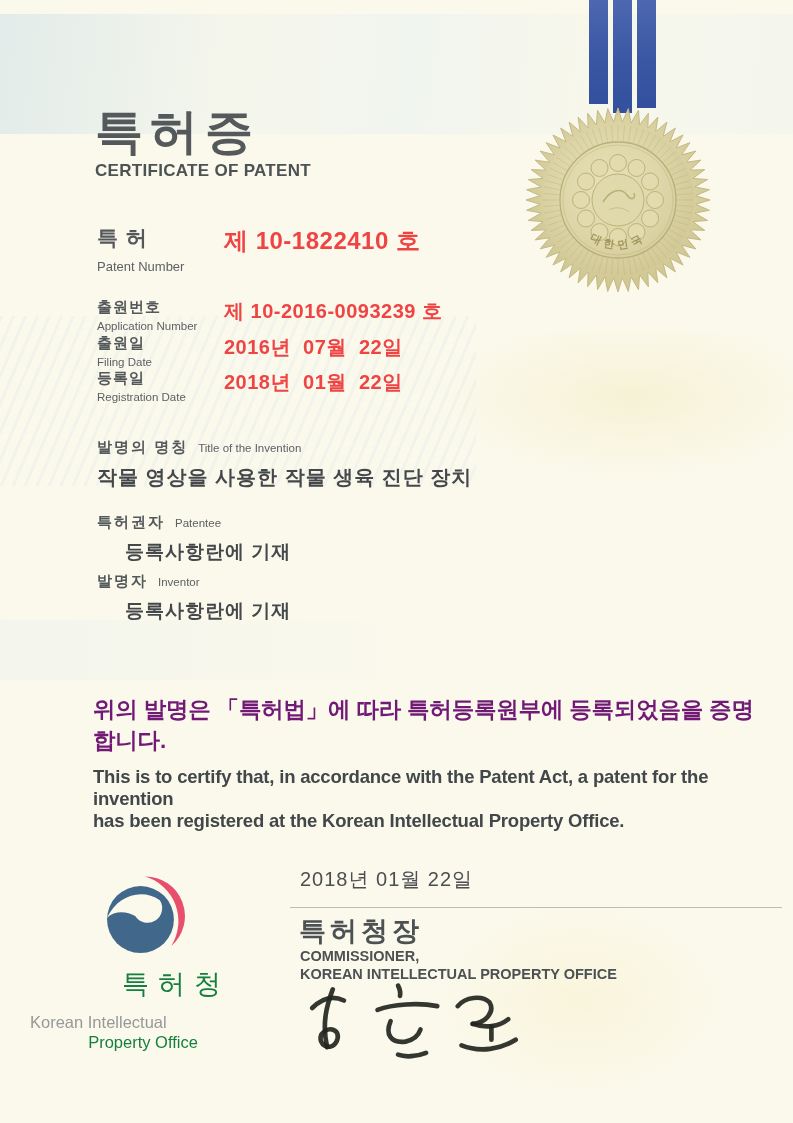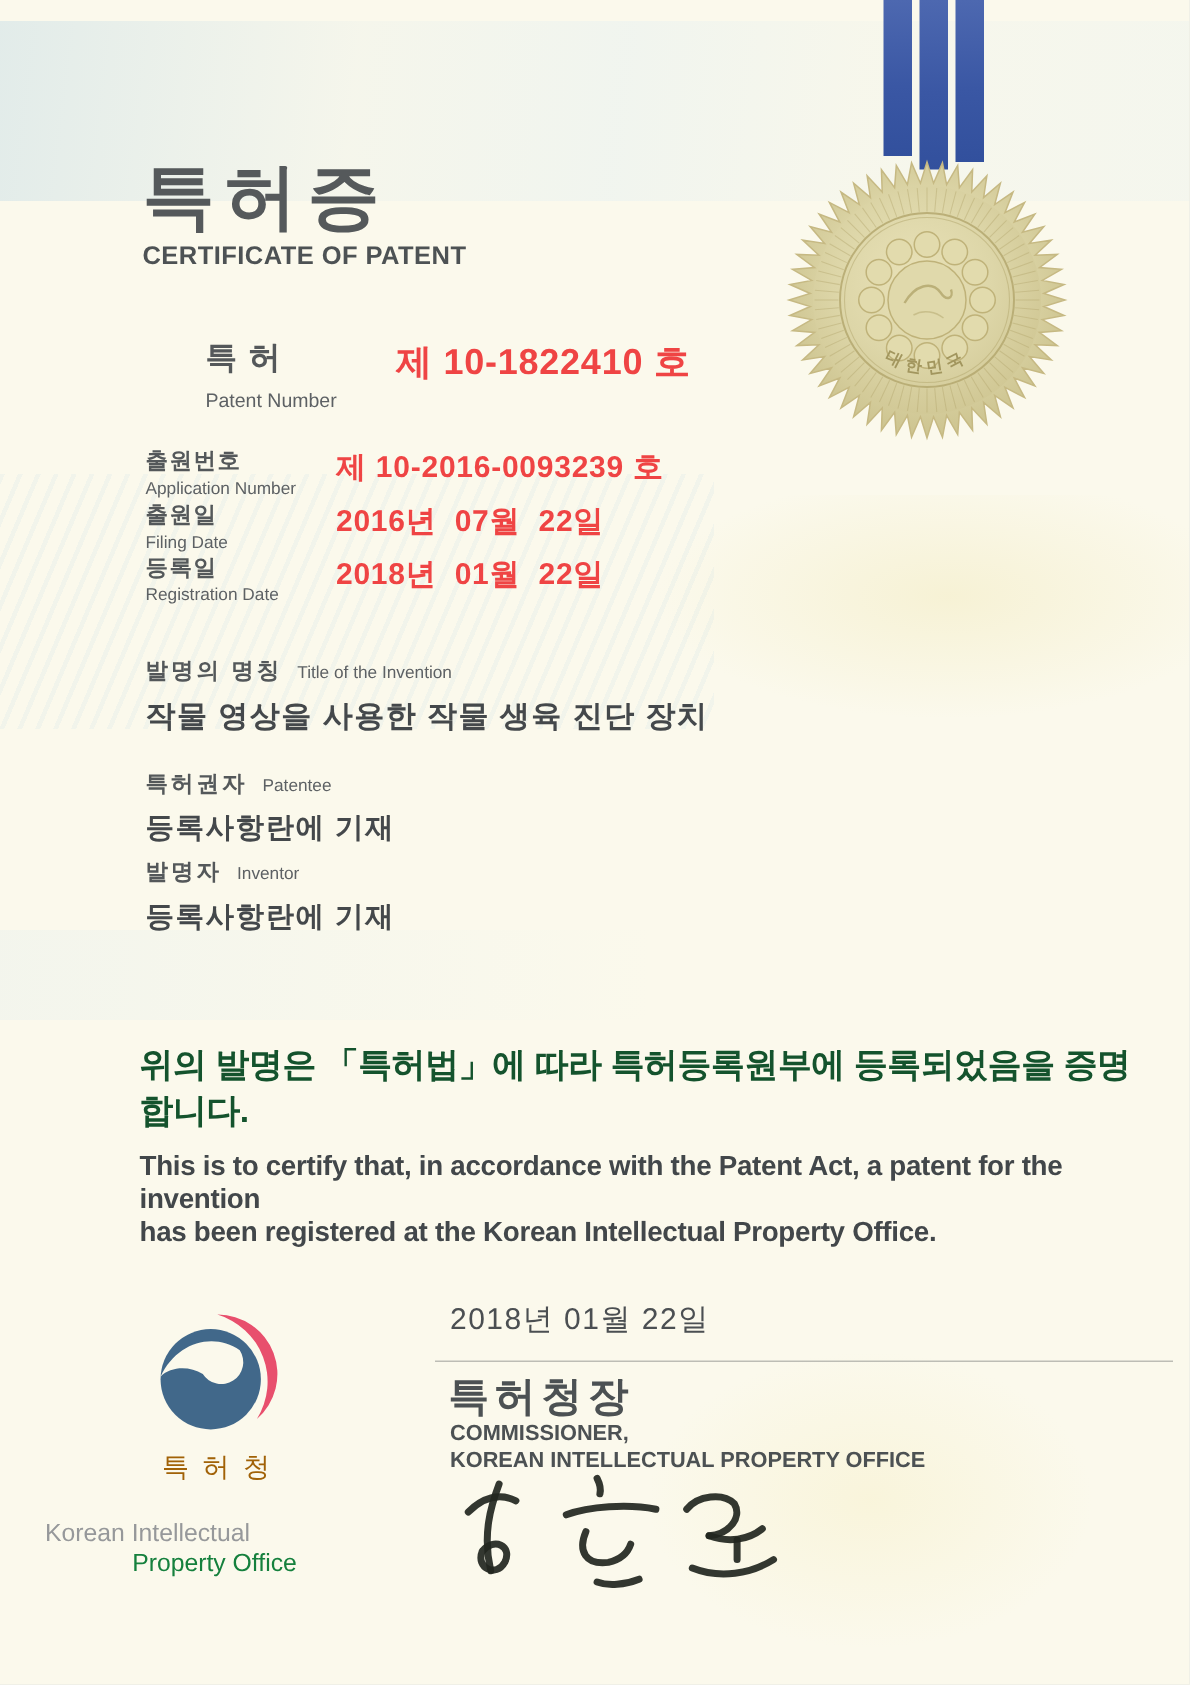--- a/index.html
+++ b/index.html
@@ -47,61 +47,61 @@
   .title-block{position:absolute;left:95px;top:106px;}
   .title-kr{font-size:48px;font-weight:800;letter-spacing:7px;color:#55595b;line-height:1.08;}
   .title-en{margin-top:3px;font-size:17px;font-weight:700;letter-spacing:.3px;color:#4d5254;}
 
   
   .row{position:absolute;left:97px;}
   .lbl-kr{font-weight:700;color:#54585a;}
   .lbl-en{color:#5d6164;}
   .val{position:absolute;left:127px;top:0;font-weight:700;color:#ef4444;white-space:pre;}
 
-  .row-patent{top:224px;width:600px;height:50px;margin-left:40px;}
+  .row-patent{top:224px;width:600px;height:50px;}
   .row-patent .lbl-kr{font-size:21px;letter-spacing:8px;}
   .row-patent .lbl-en{font-size:13px;margin-top:7px;}
   .row-patent .val{top:1px;font-size:24px;letter-spacing:.5px;}
 
   .row-field{width:620px;height:38px;}
   .row-f0{top:298px;}
   .row-f1{top:334px;}
   .row-f2{top:369px;}
   .row-field .lbl-kr{font-size:15px;letter-spacing:1px;}
   .row-field .lbl-en{font-size:11.5px;margin-top:3px;}
   .row-field .val{font-size:20px;letter-spacing:.5px;}
 
   .block{position:absolute;left:97px;}
   .block .head{display:flex;align-items:baseline;gap:10px;}
   .block .head .lbl-kr{font-size:15px;letter-spacing:2px;font-weight:600;}
   .block .head .lbl-en{font-size:11.5px;}
   .block .bval{margin-top:7px;font-size:20px;font-weight:700;color:#44484b;letter-spacing:1px;}
   .blk-invention{top:438px;}
   .blk-patentee{top:513px;}
   .blk-inventor{top:572px;}
-  .blk-patentee .bval,.blk-inventor .bval{font-size:19px;}
+  .blk-patentee .bval,.blk-inventor .bval{font-size:19px;margin-left:28px;}
 
   
   .statement{position:absolute;left:93px;top:694px;width:680px;}
-  .stmt-kr{font-size:22.5px;font-weight:700;color:#14532d;letter-spacing:-.2px;}
+  .stmt-kr{font-size:22.5px;font-weight:700;color:#701a75;letter-spacing:-.2px;}
   .stmt-en{margin-top:10px;font-size:18.5px;font-weight:700;color:#42474a;line-height:1.2;letter-spacing:-.2px;}
 
   
   .issue-date{position:absolute;left:300px;top:866px;font-size:20px;font-weight:500;color:#4b4f52;letter-spacing:1px;}
   .issue-hr{position:absolute;left:290px;top:907px;width:492px;height:1px;background:#bdbdb5;}
   .office-kr{position:absolute;left:299px;top:913px;font-size:27px;font-weight:800;letter-spacing:4px;color:#4c5153;}
   .office-en1{position:absolute;left:300px;top:948px;font-size:14.5px;font-weight:700;color:#4c5153;}
   .office-en2{position:absolute;left:300px;top:966px;font-size:14.5px;font-weight:700;color:#4c5153;}
   .signature{position:absolute;left:288px;top:980px;width:250px;height:84px;}
   .signature path{stroke:#22261f;stroke-width:5;fill:none;stroke-linecap:round;stroke-linejoin:round;opacity:.92;}
 
   
   .kipo-logo{position:absolute;left:100px;top:871px;width:88px;height:90px;}
-  .logo-kr{position:absolute;left:58px;top:966px;width:172px;text-align:center;
-           font-size:18px;color:#a16207;letter-spacing:9px;padding-left:9px;box-sizing:border-box;}
+  .logo-kr{position:absolute;left:58px;top:966px;width:172px;text-align:right;
+           font-size:27px;color:#15803d;letter-spacing:9px;padding-left:9px;box-sizing:border-box;}
   .logo-en1{position:absolute;left:30px;top:1013px;width:226px;text-align:left;font-size:16.5px;color:#96989a;}
   .logo-en2{position:absolute;left:30px;top:1033px;width:226px;text-align:center;font-size:16.5px;color:#15803d;}
 </style>
 </head>
 <body>
 
 <div class="page">
 
   <div class="bg-band-top"></div>
   <div class="bg-band-mid"></div>

